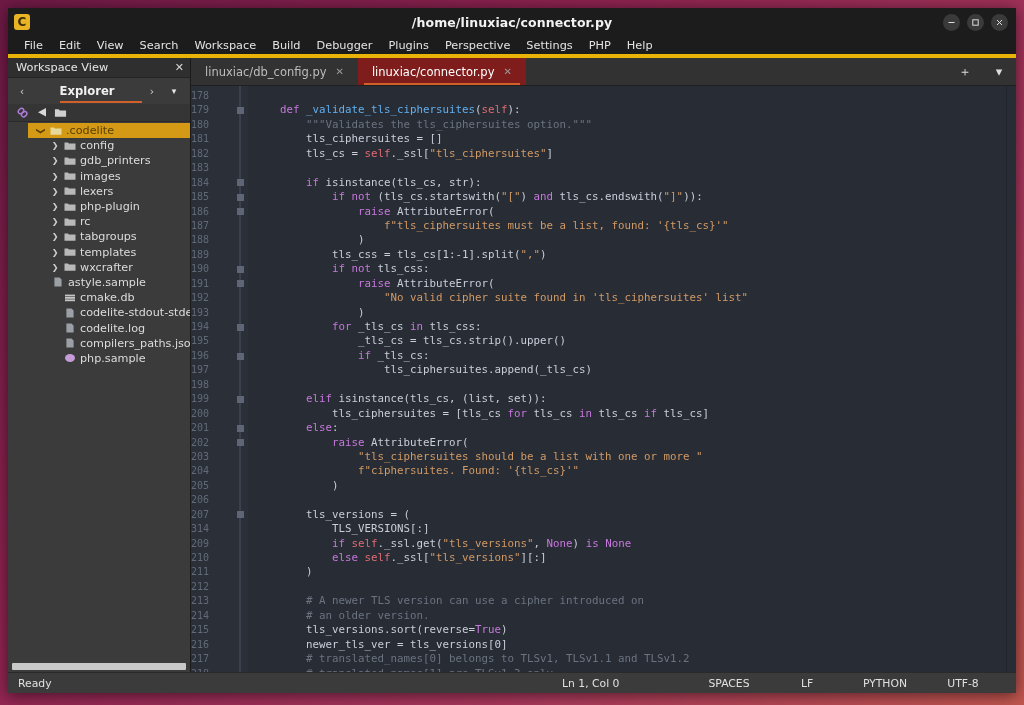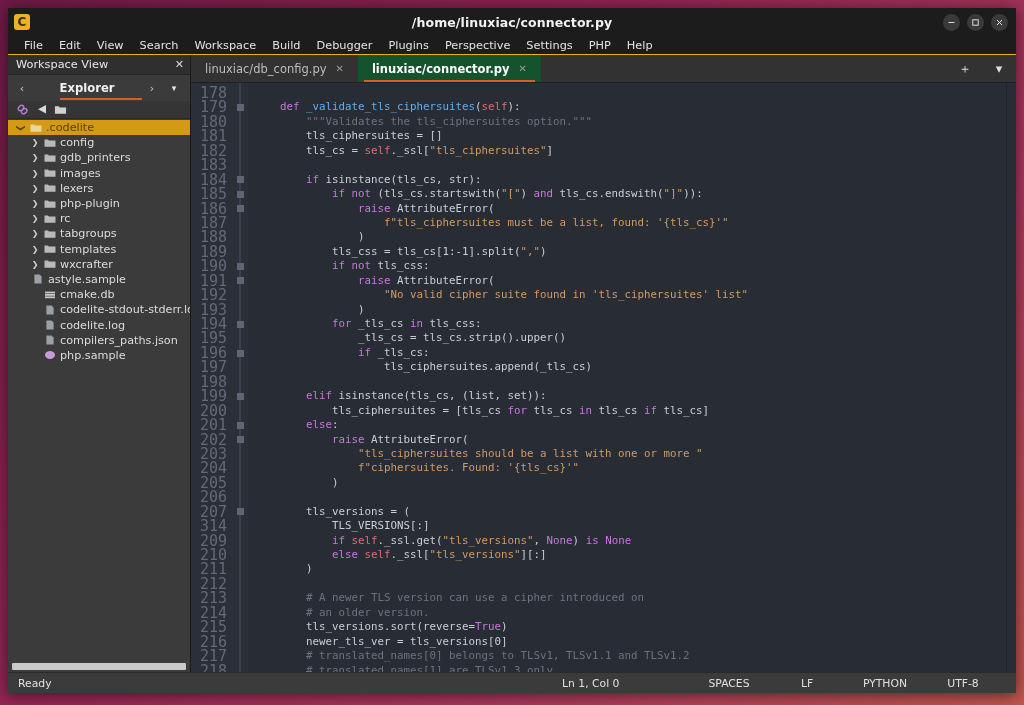--- a/index.html
+++ b/index.html
@@ -31,21 +31,21 @@
   .win-btns{margin-left:auto;margin-right:8px;display:flex;gap:7px;z-index:2;}
   .wbtn{
     width:17px;height:17px;border-radius:50%;background:#3a3a3a;
     display:flex;align-items:center;justify-content:center;
     color:#dcdcdc;font-size:9px;line-height:1;
   }
   .wbtn svg{display:block}
   
   .menubar{
     height:18px;min-height:18px;background:#1c1c1c;display:flex;align-items:center;
-    padding-left:8px;gap:0px;border-bottom:1px solid #eab308;
+    padding-left:8px;gap:0px;border-bottom:4px solid #eab308;
   }
   .menuitem{
     color:#e3e3e3;font-size:11.3px;padding:1px 8px;white-space:nowrap;
   }
   
   .main{flex:1;display:flex;min-height:0;}
   
   .sidebar{
     width:182px;min-width:182px;background:#3b3b3b;display:flex;flex-direction:column;
     border-right:1px solid #1a1a1a;
@@ -68,21 +68,21 @@
   .exp-underline{
     position:absolute;left:52px;width:82px;bottom:1px;height:2px;background:#d2602a;
   }
   .exp-caret{color:#e8e8e8;font-size:9px;width:24px;text-align:center;}
   .icon-row{
     height:17px;min-height:17px;background:#353535;display:flex;align-items:center;
     gap:6px;padding-left:8px;border-bottom:1px solid #2a2a2a;
   }
   .tb-ic{width:13px;height:13px;display:flex;align-items:center;justify-content:center;}
   .tree{
-    flex:1;overflow:hidden;background:#3b3b3b;padding-top:1px;position:relative;
+    flex:1;overflow:hidden;background:#3b3b3b;padding-top:1px;position:relative;margin-left:20px;
   }
   .node{
     height:15.2px;display:flex;align-items:center;font-size:11.2px;color:#dcdcdc;
     white-space:nowrap;padding-left:6px;
   }
   .node.sel{background:#d49a16;color:#4a3400;}
   .node.sel .nlabel{color:#5a4000;}
   .twisty{
     width:14px;text-align:center;font-size:8px;color:#cfcfcf;flex:none;
   }
@@ -96,36 +96,36 @@
   
   .editor-wrap{flex:1;display:flex;flex-direction:column;min-width:0;background:#282c34;}
   .tabbar{
     height:27px;min-height:27px;background:#323232;display:flex;align-items:stretch;
     border-bottom:1px solid #1f1f1f;
   }
   .tab{
     display:flex;align-items:center;gap:9px;padding:0 14px;position:relative;
     font-size:11.5px;color:#bdbdbd;cursor:pointer;
   }
-  .tab.active{color:#ffffff;background:#14532d;font-weight:bold;}
+  .tab.active{color:#ffffff;background:#7f1d1d;}
   .tab.active .tab-underline{
     position:absolute;left:6px;right:6px;bottom:0;height:2.5px;background:#d2602a;
   }
   .tab-x{font-size:10px;color:#9a9a9a;}
   .tabspacer{flex:1;}
   .tab-btn{
     width:34px;display:flex;align-items:center;justify-content:center;
     color:#dcdcdc;font-size:13px;cursor:pointer;
   }
   
   .code-area{flex:1;display:flex;min-height:0;overflow:hidden;position:relative;}
   .gutter{
     width:36px;min-width:36px;background:#2b2f38;color:#626a78;
-    font-family:"DejaVu Sans Mono","Liberation Mono",monospace;font-size:15px;
-    text-align:right;padding-top:3px;padding-right:5px;user-select:none;
+    font-family:"DejaVu Sans Mono","Liberation Mono",monospace;font-size:10px;
+    text-align:left;padding-top:3px;padding-right:5px;user-select:none;
   }
   .fold{
     width:16px;min-width:16px;background:#2b2f38;padding-top:3px;
     position:relative;
   }
   .fold-line{
     position:absolute;left:7px;top:0;bottom:0;width:2px;background:#3a404c;
   }
   .fold-row{height:14.45px;display:flex;align-items:center;justify-content:center;position:relative;}
   .fold-box{

